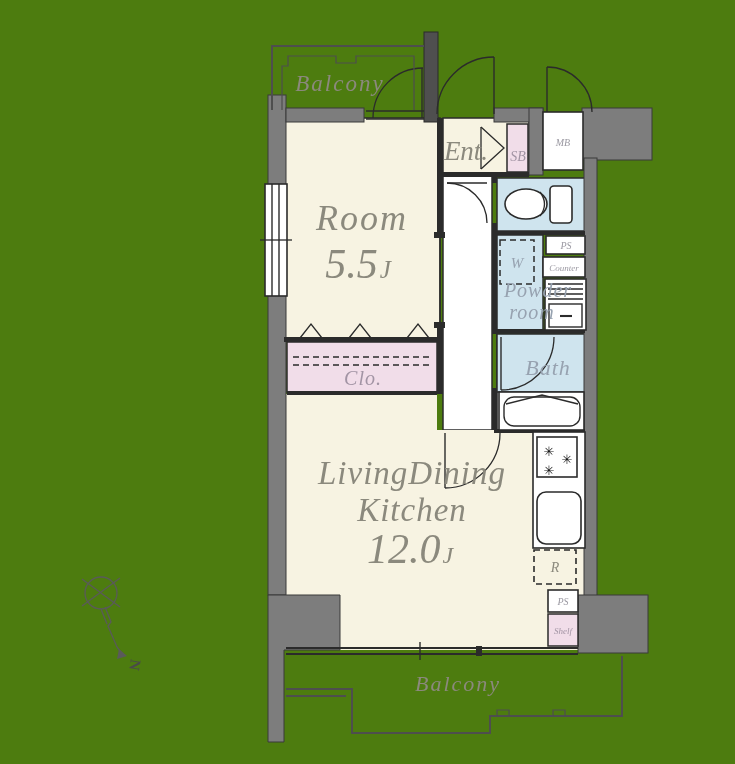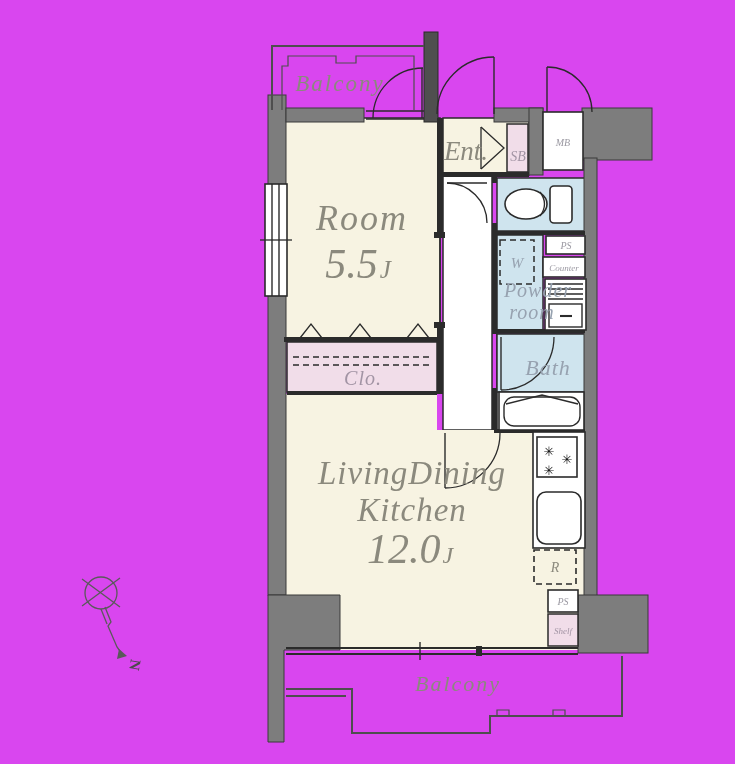--- a/index.html
+++ b/index.html
@@ -1,16 +1,16 @@
 <!DOCTYPE html>
 <html><head>
 <meta charset="utf-8">
 <style>
   html,body{margin:0;padding:0;background:#ffffff;}
-  .stage{position:relative;width:735px;height:764px;background:#d946ef;overflow:hidden;text-align:center;}
+  .stage{position:relative;width:735px;height:764px;background:#4d7c0f;overflow:hidden;text-align:center;}
   svg{display:block;}
   
   .wall{fill:#7d7d7d;stroke:#3b3b3b;stroke-width:1;}
   .darkbar{fill:#4f4f4f;stroke:#2b2b2b;stroke-width:1;}
   .floor{fill:#f7f3e2;stroke:#2b2b2b;stroke-width:1.5;}
   .floor-ns{fill:#f7f3e2;}
   .hall{fill:#ffffff;stroke:#2b2b2b;stroke-width:1.5;}
   .wet{fill:#cfe4ee;stroke:#2b2b2b;stroke-width:1.5;}
   .pink{fill:#f1dde9;stroke:#2b2b2b;stroke-width:1.5;}
   .white-box{fill:#ffffff;stroke:#2b2b2b;stroke-width:1.6;}

